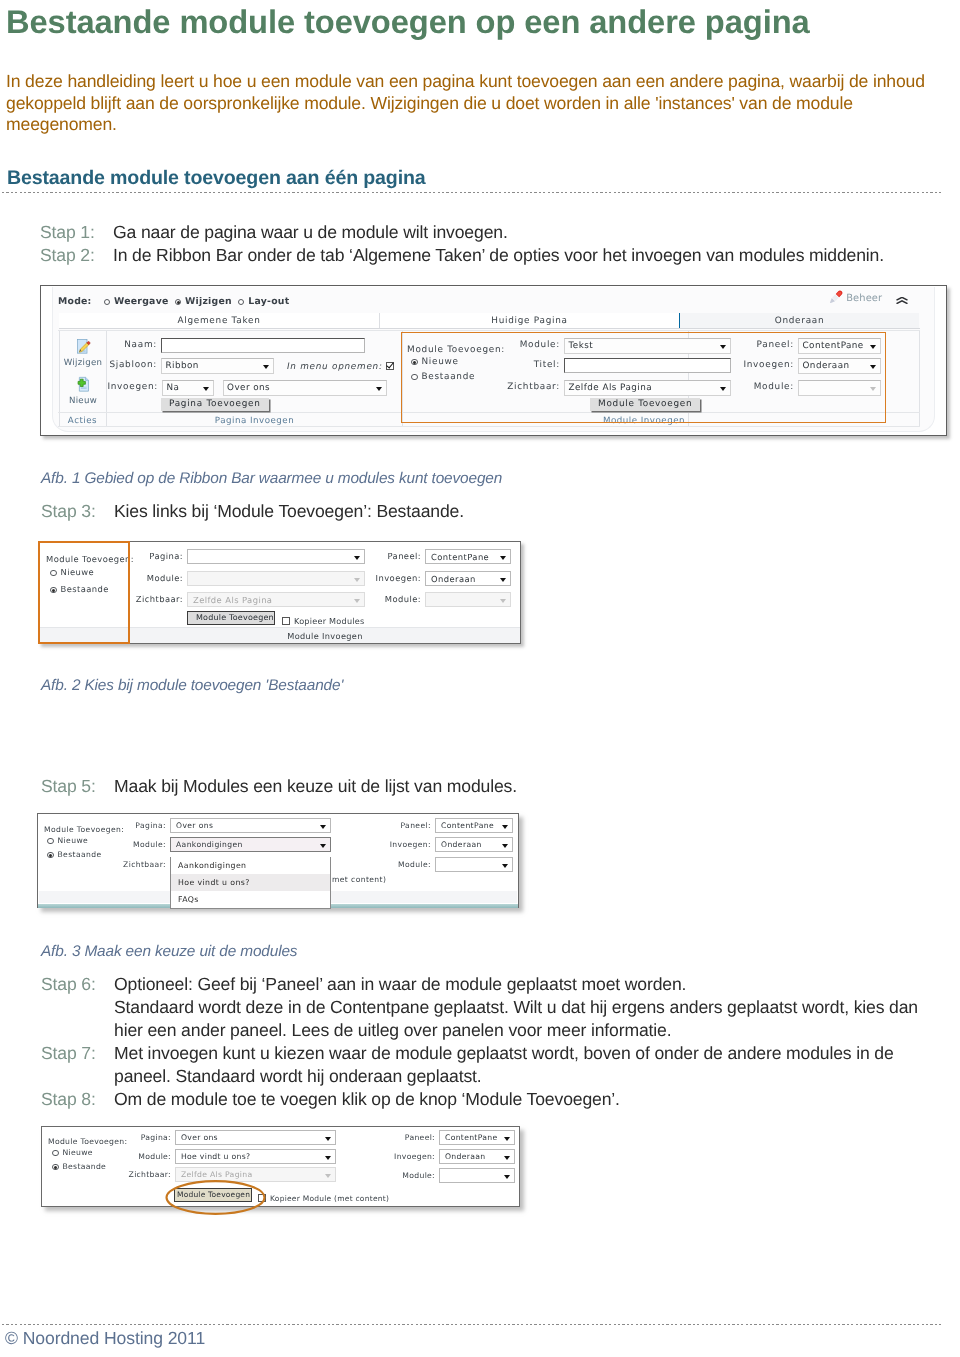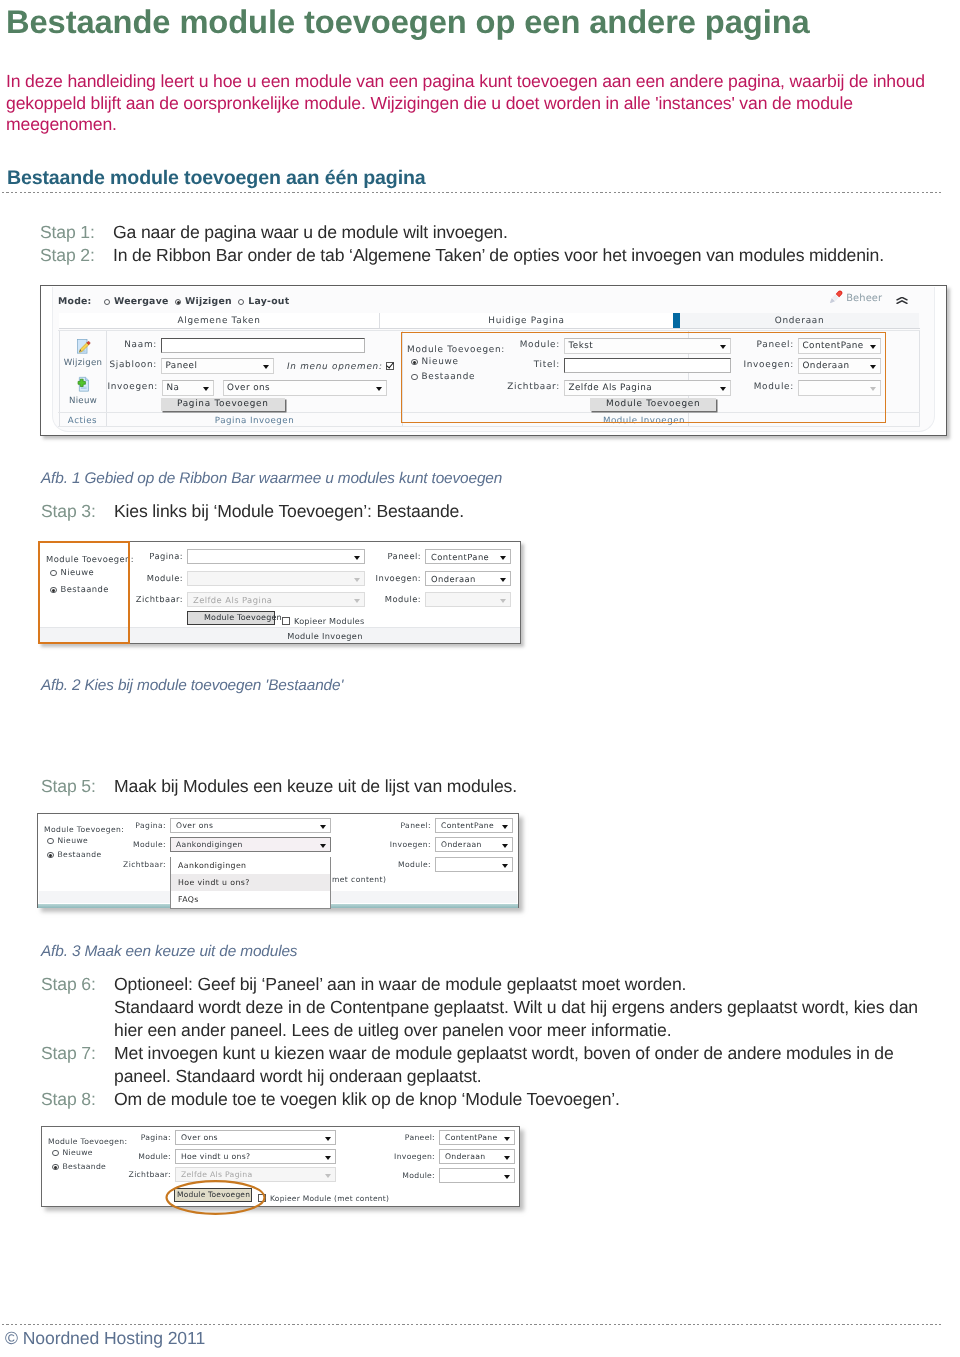--- a/index.html
+++ b/index.html
@@ -3,21 +3,21 @@
 <meta charset="utf-8">
 <title>Bestaande module toevoegen op een andere pagina</title>
 <style>
   html,body{margin:0;padding:0;background:#ffffff;}
   body{width:960px;height:1357px;font-family:"Liberation Sans",sans-serif;color:#2b2b2b;-webkit-font-smoothing:antialiased;text-rendering:geometricPrecision;}
   .page{position:relative;width:960px;height:1357px;overflow:hidden;background:#fff;}
   .uibox, .uibox *{-webkit-font-smoothing:antialiased;}
 
   .h1{position:absolute;left:6px;top:2px;margin:0;font-size:32.7px;line-height:40px;font-weight:bold;color:#538062;letter-spacing:-0.1px;white-space:nowrap;}
 
-  .intro{position:absolute;left:6px;top:71px;margin:0;font-size:17.6px;line-height:21.6px;letter-spacing:-0.15px;color:#be185d;white-space:nowrap;}
+  .intro{position:absolute;left:6px;top:71px;margin:0;font-size:17.6px;line-height:21.6px;letter-spacing:-0.15px;color:#a16207;white-space:nowrap;}
 
   .h2{position:absolute;left:7px;top:167px;font-size:19.6px;font-weight:bold;color:#27627c;line-height:22px;letter-spacing:-0.15px;white-space:nowrap;}
   .dotrule{position:absolute;left:2px;top:192px;width:939px;height:1px;background-image:repeating-linear-gradient(to right,#8a8a8a 0,#8a8a8a 2.2px,transparent 2.2px,transparent 4.4px);}
 
   .steps{position:absolute;font-size:17.6px;line-height:22.9px;letter-spacing:-0.15px;}
   .step{display:flex;}
   .step .lbl{color:#7e948a;width:73px;flex:0 0 73px;white-space:nowrap;}
   .step .txt{color:#2b2b2b;flex:1;white-space:nowrap;}
 
   .caption{position:absolute;font-style:italic;font-size:15.4px;color:#5c7190;line-height:19px;letter-spacing:-0.15px;white-space:nowrap;}
@@ -26,41 +26,41 @@
   .footer{position:absolute;left:5px;top:1328px;font-size:17.6px;color:#5c7190;letter-spacing:-0.1px;}
   .uibox, .uibox *{box-sizing:border-box;}
   
   .uibox{position:absolute;background:#fff;font-family:"DejaVu Sans",sans-serif;color:#3c4349;font-size:8.5px;}
   .sel{border:1px solid #b9b9b9;background:#fff;height:13px;position:relative;font-size:8.6px;line-height:12px;padding-left:3px;color:#2f353a;overflow:hidden;white-space:nowrap;}
   .sel .arw{position:absolute;right:4px;top:6px;width:0;height:0;border-left:3.6px solid transparent;border-right:3.6px solid transparent;border-top:4.2px solid #111;}
   .sel.dis{background:#f6f6f6;color:#a7a7a7;border-color:#dcdcdc;}
   .sel.dis .arw{border-top-color:#c0c0c0;}
   .tin{border:1px solid #999;background:#fff;height:13px;}
   .uibox .lbl{text-align:right;white-space:nowrap;color:#3c4349;}
-  .btn{display:inline-block;background:#dedede;padding:0 16px;height:13px;line-height:13px;font-size:8.9px;color:#2a2f34;box-shadow:1.5px 1.5px 0 #6e6e6e;white-space:nowrap;}
+  .btn{display:inline-block;background:#dedede;padding:0 8px;height:13px;line-height:13px;font-size:8.9px;color:#2a2f34;box-shadow:1.5px 1.5px 0 #6e6e6e;white-space:nowrap;}
   .rad{display:inline-block;width:6.5px;height:6.5px;border-radius:50%;border:1.1px solid #55595e;background:#fff;vertical-align:-1px;position:relative;}
   .rad.on::after{content:"";position:absolute;left:1.3px;top:1.3px;width:3.2px;height:3.2px;border-radius:50%;background:#2b2b2b;}
   .chk{display:inline-block;width:8px;height:8px;border:1px solid #555;background:#fff;vertical-align:-1px;position:relative;}
   .chk.on::after{content:"";position:absolute;left:1px;top:-2px;width:3px;height:6px;border:solid #111;border-width:0 1.4px 1.4px 0;transform:rotate(40deg);}
   
   .shot1{font-size:8.9px;line-height:1;letter-spacing:0.72px;}
   .s1-frame{position:absolute;left:0;top:0;right:0;bottom:0;border:1.4px solid #5e5e5e;background:#fff;box-shadow:3px 3px 3px rgba(120,120,120,.45);}
   .s1-pane{position:absolute;left:12px;top:2px;right:12px;bottom:4px;background:#fbfbfc;border-radius:0 0 16px 16px;border:1px solid #eceef1;border-top:none;}
   .s1-mode{position:absolute;left:18px;top:12px;font-weight:bold;font-size:9.3px;letter-spacing:0.25px;color:#3a4148;white-space:nowrap;}
   .s1-modelbl{margin-right:12px;}
   .s1-radgrp{margin-right:6px;}
   .s1-radgrp .rad{margin-right:3px;}
   .s1-admin{position:absolute;left:788px;top:5px;color:#8d9ea7;font-size:9.9px;letter-spacing:0.1px;white-space:nowrap;}
   .s1-admin .scr{width:15px;height:14px;vertical-align:-3px;margin-right:0px;}
   .s1-collapse{position:absolute;left:853px;top:12px;width:18px;height:7px;}
 
   .s1-tabs{position:absolute;left:19px;top:28px;width:861px;height:16px;display:flex;border-bottom:1px solid #d7d9dd;}
   .s1-tab{text-align:center;line-height:16px;font-size:8.9px;color:#3c4349;background:#fff;}
   .s1-tab.t1{width:321px;border-right:1px solid #dcdee2;}
-  .s1-tab.t2{width:300px;border-right:7px solid #0369a1;}
+  .s1-tab.t2{width:300px;border-right:1px solid #0369a1;}
   .s1-tab.t3{width:239px;background:#f4f5f7;}
 
   .s1-body{position:absolute;left:18px;top:45px;width:862px;height:96px;border-top:1px solid #e4e6e9;}
   .s1-vline{position:absolute;top:0;width:0;border-left:1px solid #e0e2e6;height:96px;}
   .s1-hline{position:absolute;left:0;width:862px;border-top:1px solid #e4e6e9;}
 
   .s1-act{position:absolute;text-align:center;width:50px;}
   .s1-act .ico{width:16px;height:20px;display:block;margin:0 auto;}
   .s1-act .cap{font-size:8.6px;color:#4f6678;margin-top:2px;letter-spacing:0.32px;line-height:9px;}
 
@@ -202,21 +202,21 @@
         </svg>
         <div class="cap">Nieuw</div>
       </div>
 
       <div class="ff" style="left:103px;top:7px;">
         <span class="lbl">Naam:</span>
         <span class="tin" style="left:0;top:0;width:204px"></span>
       </div>
       <div class="ff" style="left:103px;top:27px;">
         <span class="lbl">Sjabloon:</span>
-        <span class="sel" style="width:113px;display:inline-block"><span class="sv">Paneel</span><i class="arw"></i></span>
+        <span class="sel" style="width:113px;display:inline-block"><span class="sv">Ribbon</span><i class="arw"></i></span>
       </div>
       <div class="ff" style="left:229px;top:29px;font-style:italic;">
         <span class="cbl">In menu opnemen:</span>
         <i class="chk on"></i>
       </div>
       <div class="ff" style="left:104px;top:49px;">
         <span class="lbl">Invoegen:</span>
         <span class="sel" style="width:52px;display:inline-block"><span class="sv">Na</span><i class="arw"></i></span>
         <span class="sel" style="width:164px;display:inline-block;margin-left:5px"><span class="sv">Over ons</span><i class="arw"></i></span>
       </div>

